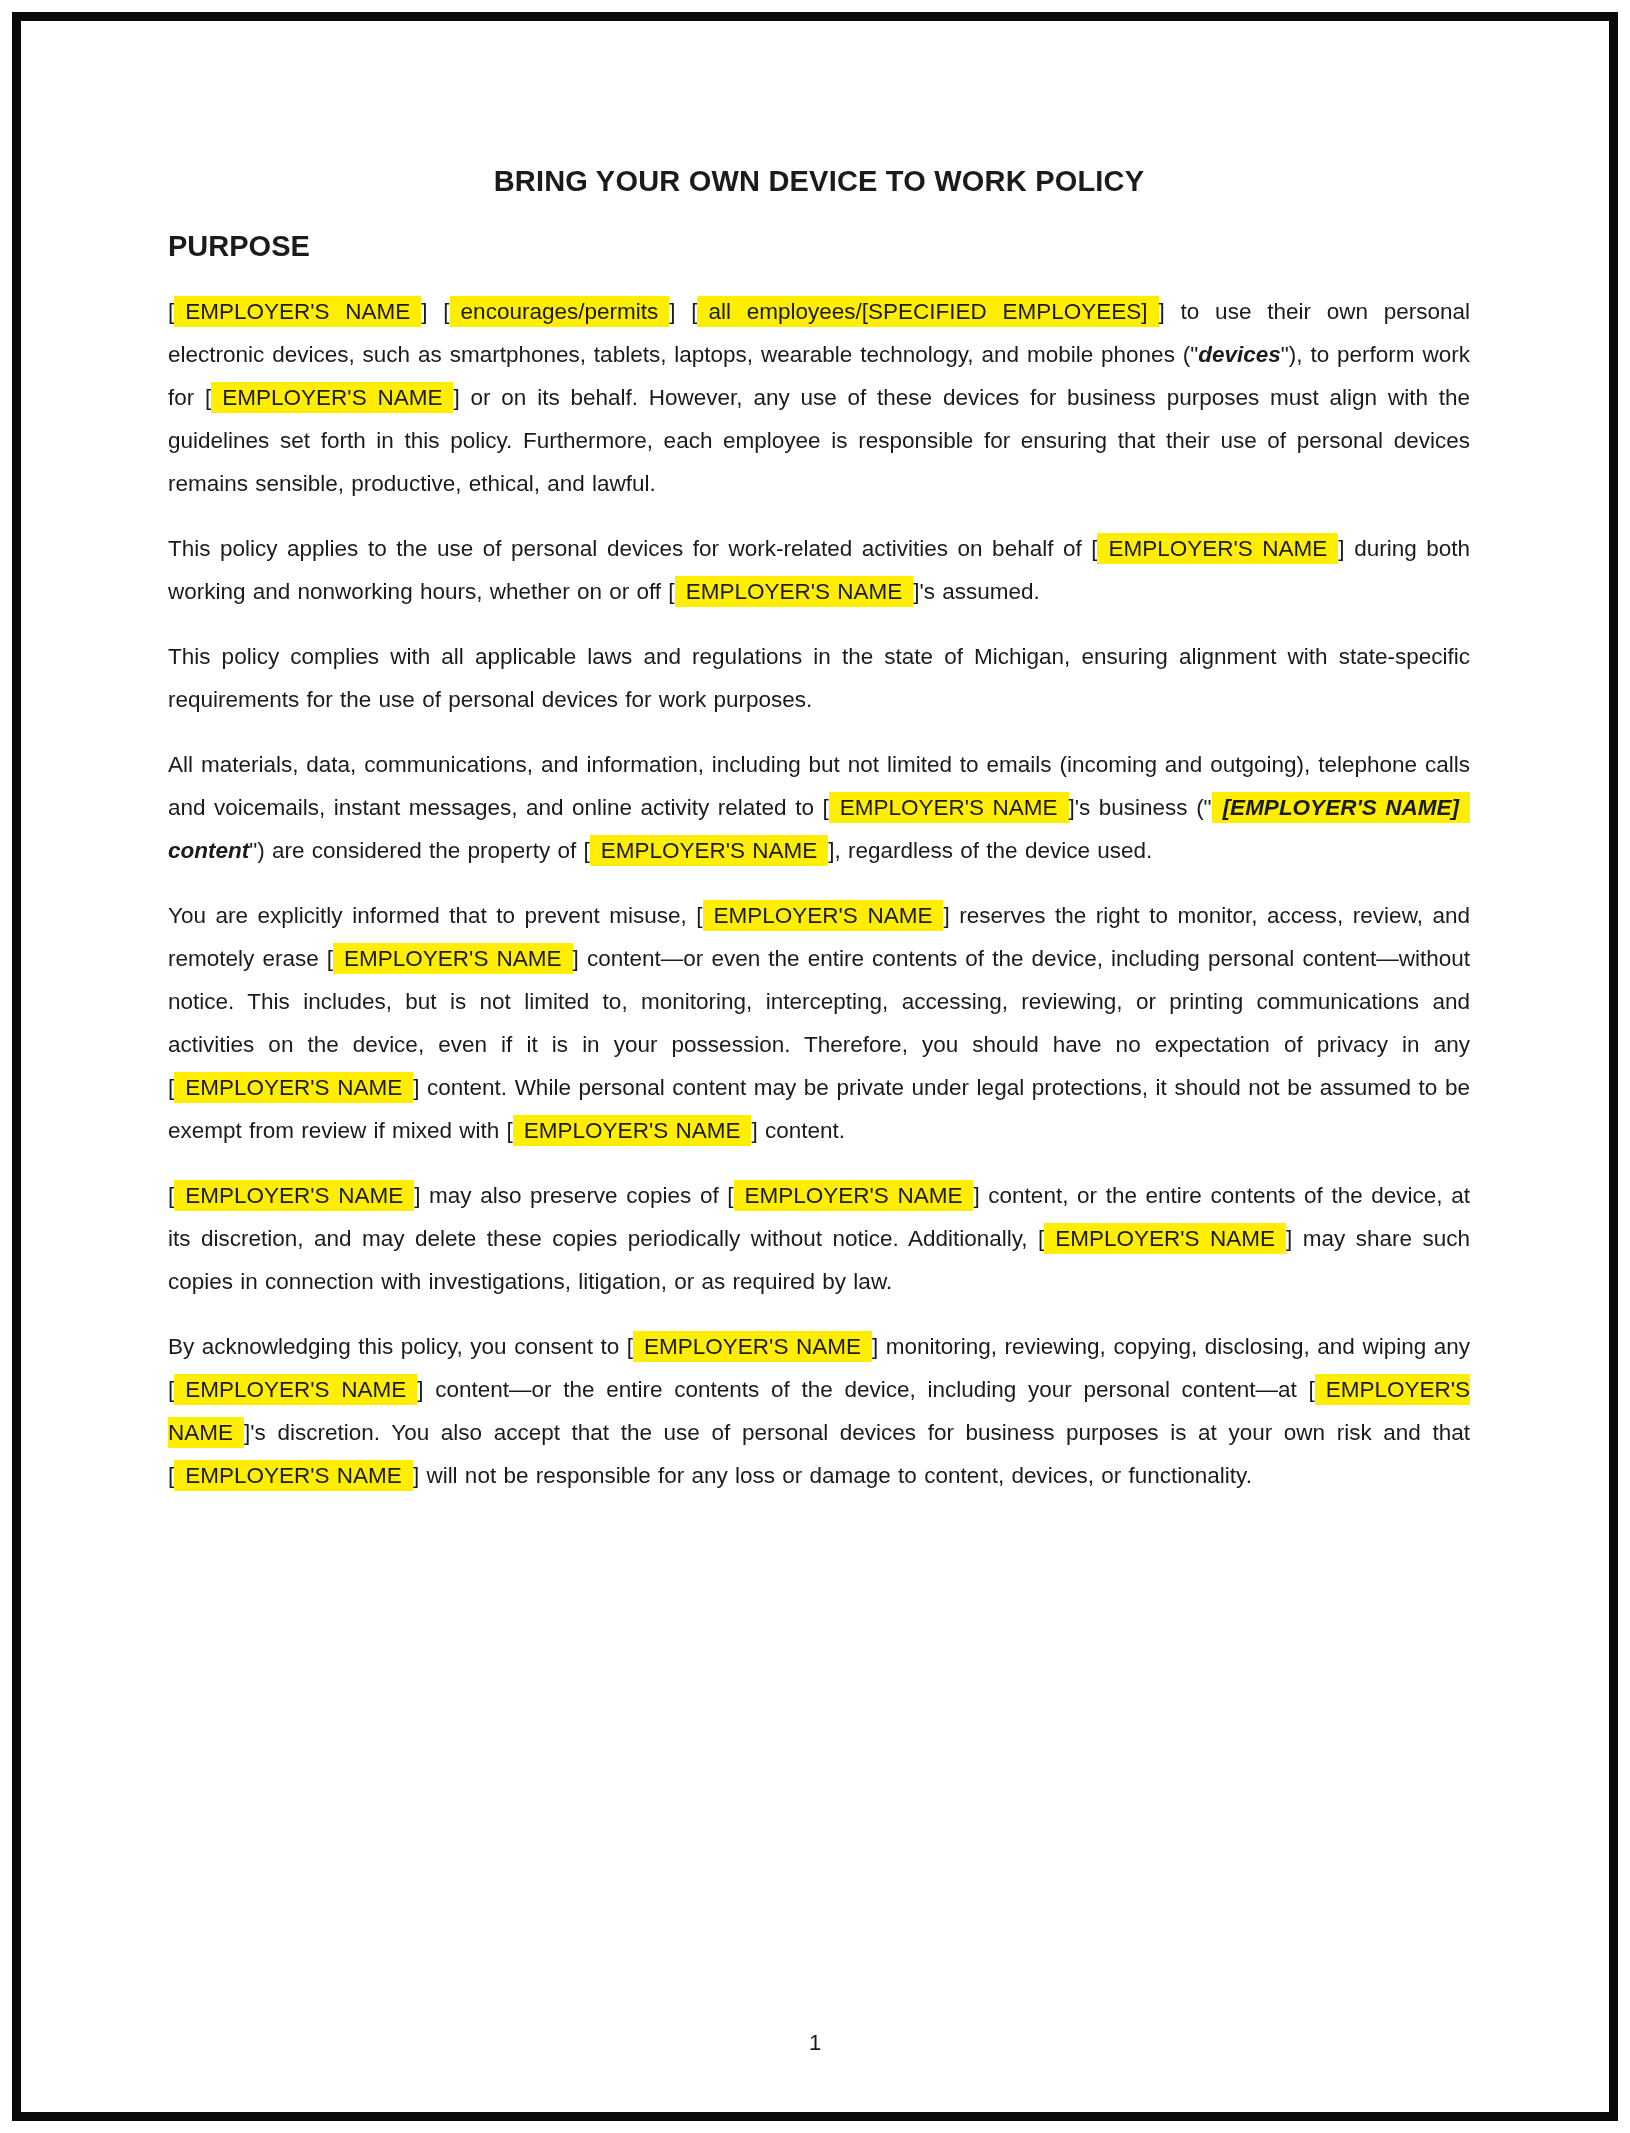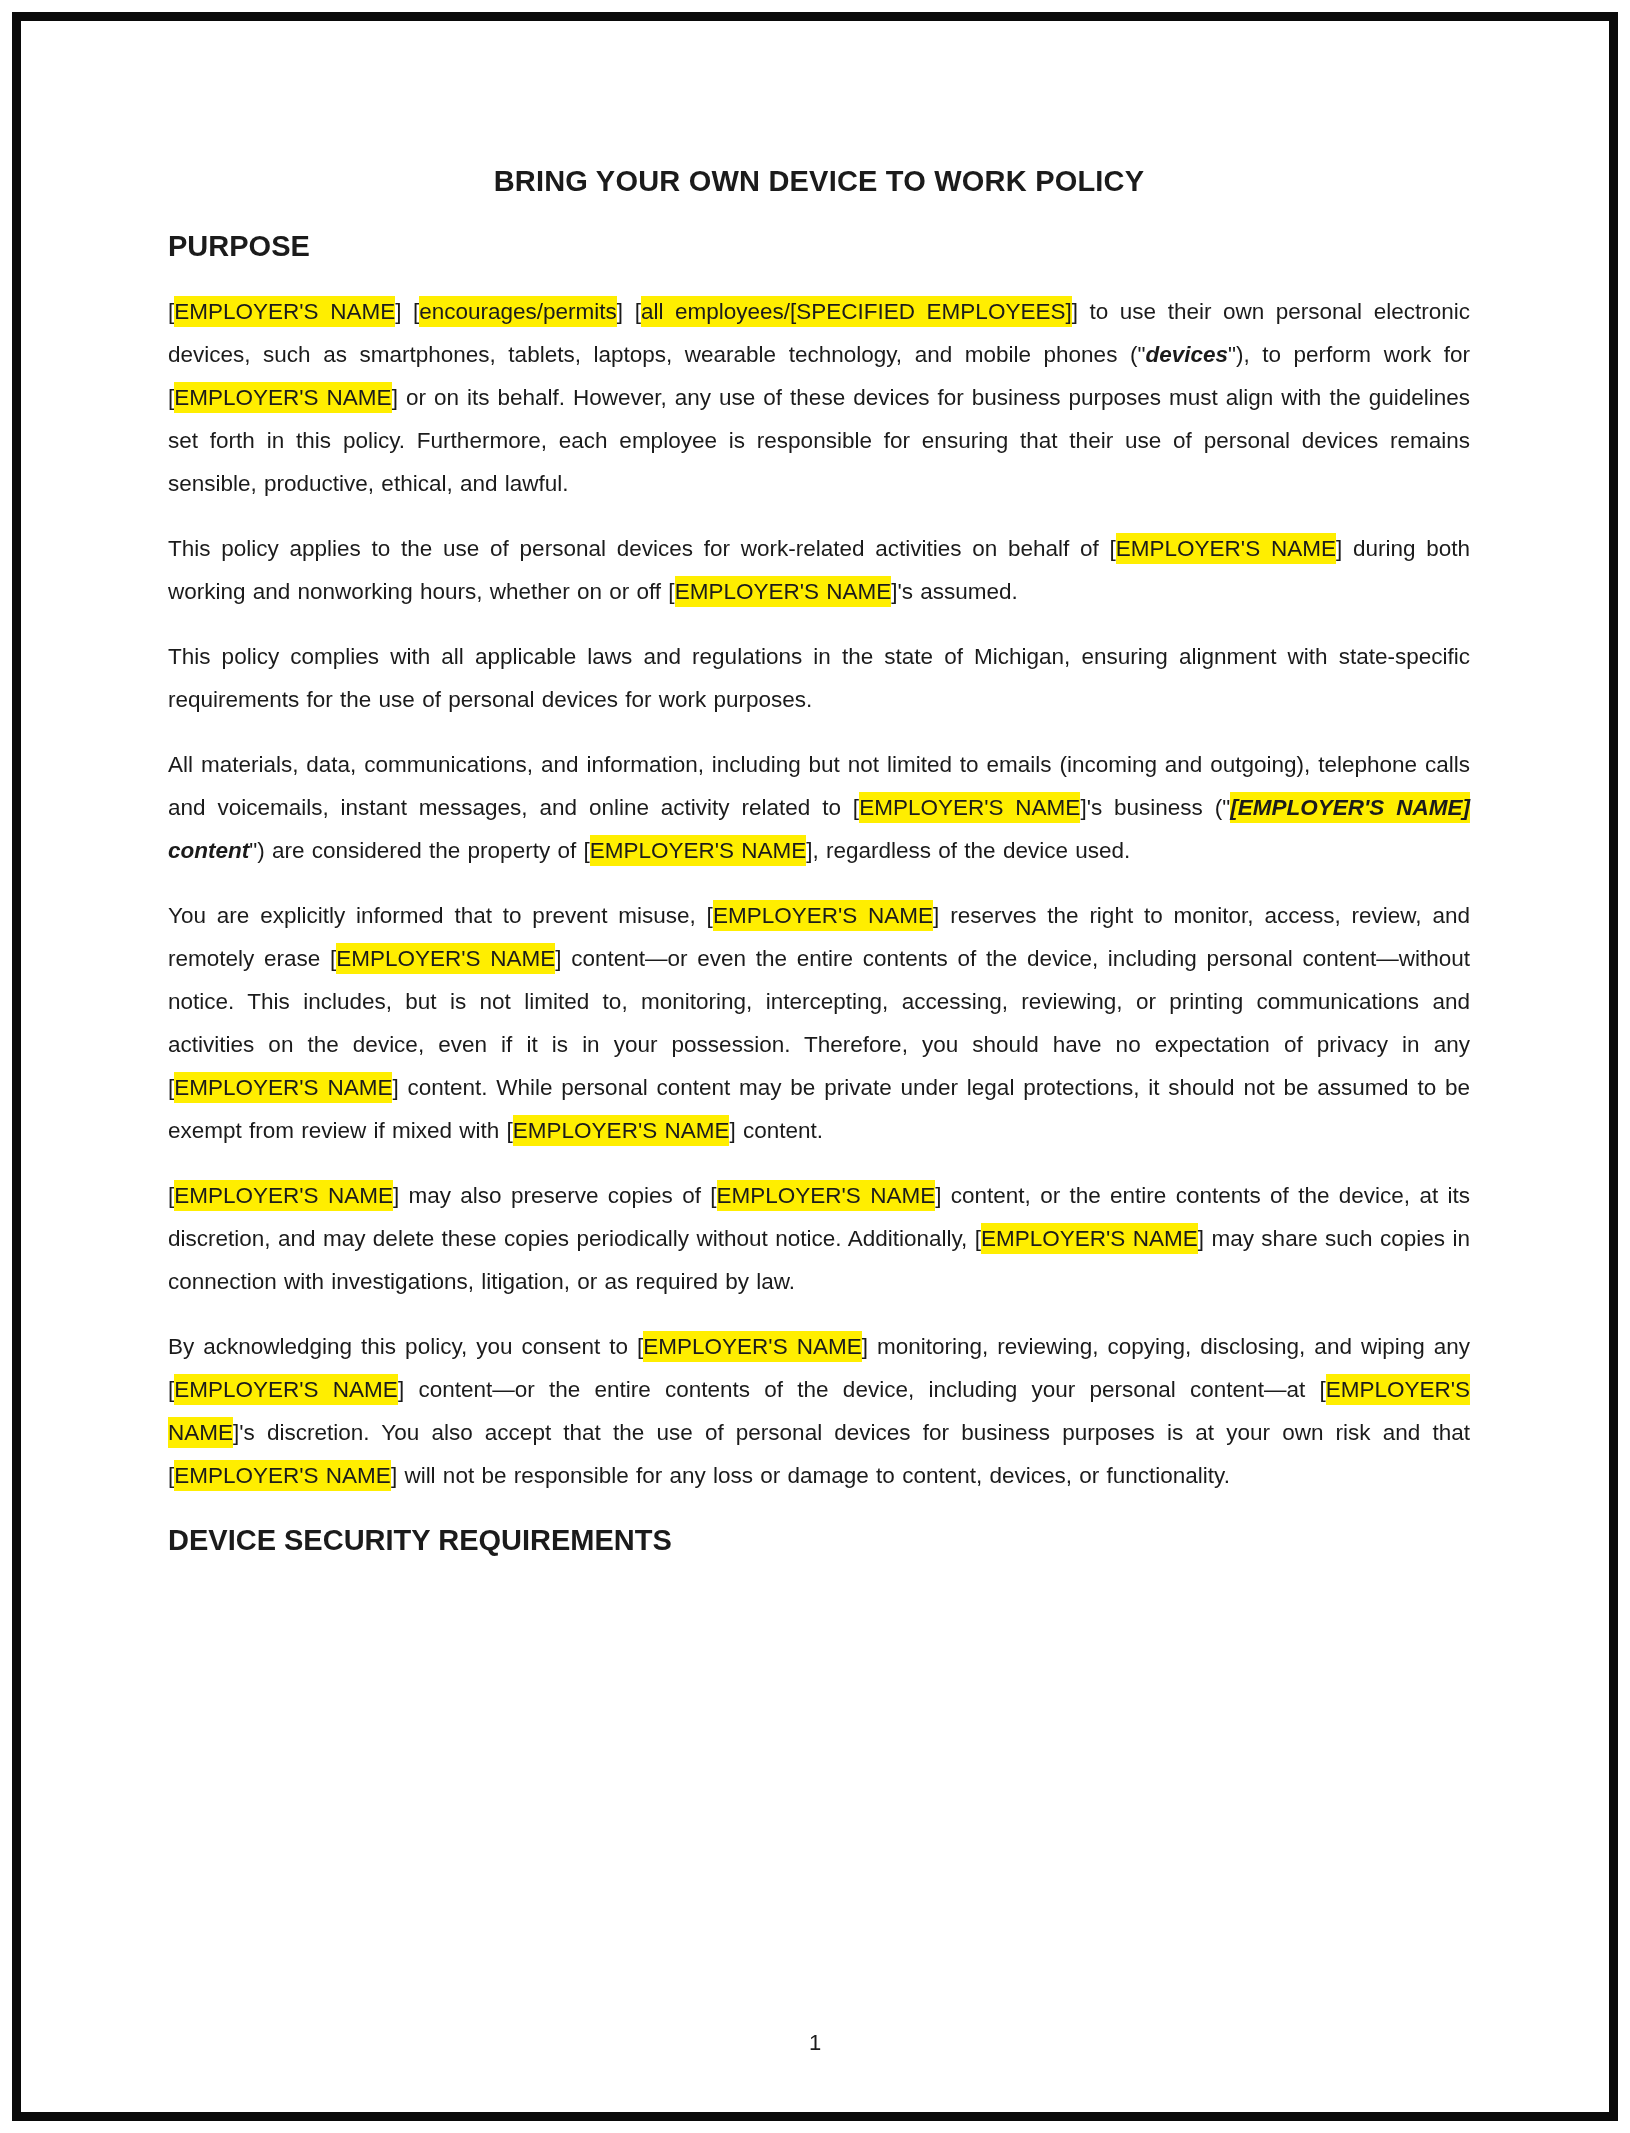--- a/index.html
+++ b/index.html
@@ -50,21 +50,21 @@
   }
   .para {
     font-size: 22.5px;
     line-height: 43px;
     margin: 0 0 22px 0;
     text-align: justify;
     word-spacing: 1px;
   }
   .hl {
     background: var(--hl, #ffee00);
-    padding: 3px 0;
+    padding: 3px 11px;
   }
   .bold {
     font-weight: bold;
     font-style: italic;
   }
   .page-number {
     position: absolute;
     left: 0;
     right: 0;
     bottom: 78px;
@@ -83,17 +83,16 @@
 
   <div>
       <div class="heading">PURPOSE</div>
       <p class="para"><span>[</span><span class="hl">EMPLOYER'S NAME</span><span>] [</span><span class="hl">encourages/permits</span><span>] [</span><span class="hl">all employees/[SPECIFIED EMPLOYEES]</span><span>] to use their own personal electronic devices, such as smartphones, tablets, laptops, wearable technology, and mobile phones ("</span><span class="bold">devices</span><span>"), to perform work for [</span><span class="hl">EMPLOYER'S NAME</span><span>] or on its behalf. However, any use of these devices for business purposes must align with the guidelines set forth in this policy. Furthermore, each employee is responsible for ensuring that their use of personal devices remains sensible, productive, ethical, and lawful.</span></p>
       <p class="para"><span>This policy applies to the use of personal devices for work-related activities on behalf of [</span><span class="hl">EMPLOYER'S NAME</span><span>] during both working and nonworking hours, whether on or off [</span><span class="hl">EMPLOYER'S NAME</span><span>]'s assumed.</span></p>
       <p class="para"><span>This policy complies with all applicable laws and regulations in the state of Michigan, ensuring alignment with state-specific requirements for the use of personal devices for work purposes.</span></p>
       <p class="para"><span>All materials, data, communications, and information, including but not limited to emails (incoming and outgoing), telephone calls and voicemails, instant messages, and online activity related to [</span><span class="hl">EMPLOYER'S NAME</span><span>]'s business ("</span><span class="hl bold">[EMPLOYER'S NAME]</span><span class="bold"> content</span><span>") are considered the property of [</span><span class="hl">EMPLOYER'S NAME</span><span>], regardless of the device used.</span></p>
       <p class="para"><span>You are explicitly informed that to prevent misuse, [</span><span class="hl">EMPLOYER'S NAME</span><span>] reserves the right to monitor, access, review, and remotely erase [</span><span class="hl">EMPLOYER'S NAME</span><span>] content—or even the entire contents of the device, including personal content—without notice. This includes, but is not limited to, monitoring, intercepting, accessing, reviewing, or printing communications and activities on the device, even if it is in your possession. Therefore, you should have no expectation of privacy in any [</span><span class="hl">EMPLOYER'S NAME</span><span>] content. While personal content may be private under legal protections, it should not be assumed to be exempt from review if mixed with [</span><span class="hl">EMPLOYER'S NAME</span><span>] content.</span></p>
       <p class="para"><span>[</span><span class="hl">EMPLOYER'S NAME</span><span>] may also preserve copies of [</span><span class="hl">EMPLOYER'S NAME</span><span>] content, or the entire contents of the device, at its discretion, and may delete these copies periodically without notice. Additionally, [</span><span class="hl">EMPLOYER'S NAME</span><span>] may share such copies in connection with investigations, litigation, or as required by law.</span></p>
       <p class="para"><span>By acknowledging this policy, you consent to [</span><span class="hl">EMPLOYER'S NAME</span><span>] monitoring, reviewing, copying, disclosing, and wiping any [</span><span class="hl">EMPLOYER'S NAME</span><span>] content—or the entire contents of the device, including your personal content—at [</span><span class="hl">EMPLOYER'S NAME</span><span>]'s discretion. You also accept that the use of personal devices for business purposes is at your own risk and that [</span><span class="hl">EMPLOYER'S NAME</span><span>] will not be responsible for any loss or damage to content, devices, or functionality.</span></p>
-      <div class="heading">DEVICE SECURITY REQUIREMENTS</div>
     </div>
 </div>
 
 <div class="page-number">1</div>
 
 </body></html>

